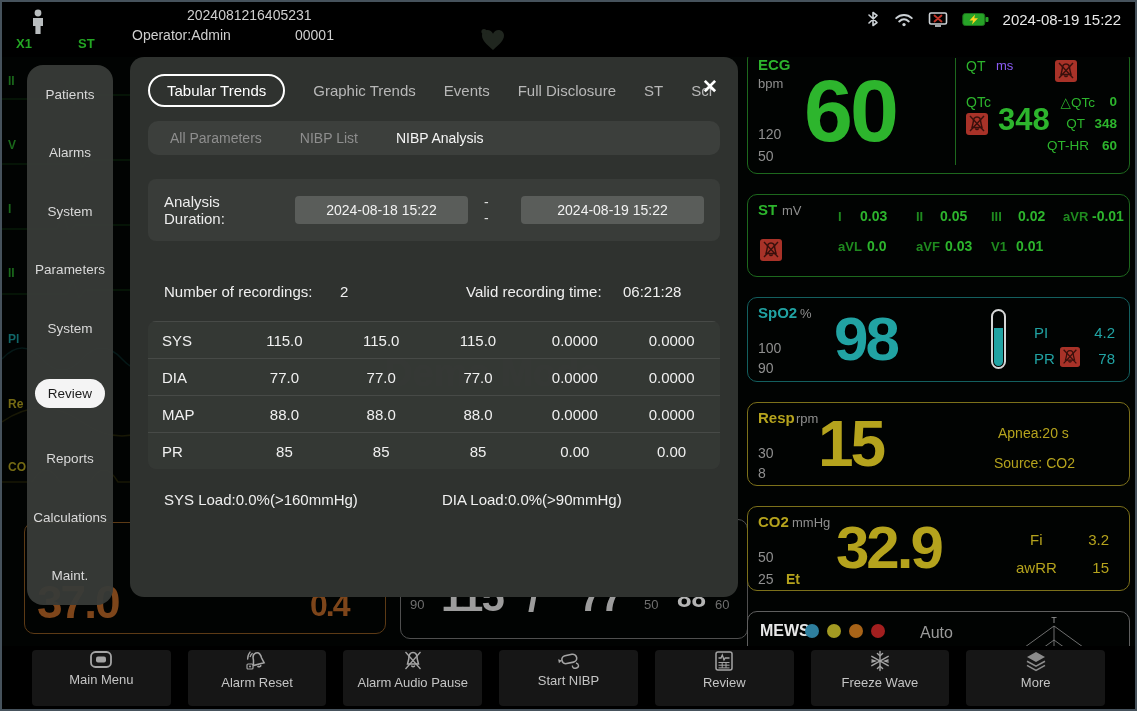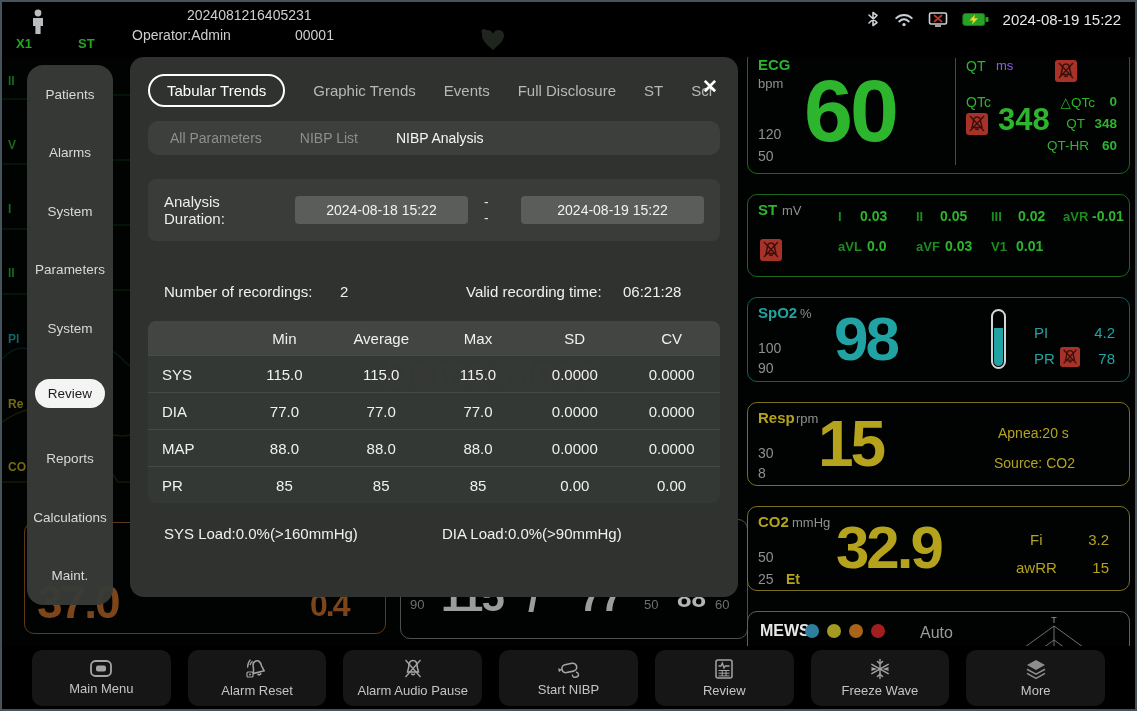--- a/index.html
+++ b/index.html
@@ -98,22 +98,22 @@
                border:2px solid #d6d6d6; border-radius:8px; }
   .spo2-fill { position:absolute; left:1px; right:1px; bottom:1px; height:68%;
                background:#21a3a3; border-radius:0 0 6px 6px; }
   .mews-dot { position:absolute; top:12px; width:14px; height:14px; border-radius:50%; }
   .mews-th { position:absolute; top:36px; font-size:12px; color:#9a9a9a; }
   .mews-score { position:absolute; left:148px; top:40px; font-size:46px; font-weight:bold; color:#3f8fc4; }
 
   
   .toolbar { position:absolute; left:0; bottom:0; width:100%; height:63px; background:#000; z-index:5;
              display:flex; align-items:center; gap:17px; padding:0 30px; }
-  .tool-btn { flex:1; height:56px; background:#161616; border-radius:10px; display:flex;
-              flex-direction:column; align-items:center; justify-content:center; gap:3px; cursor:pointer; }
+  .tool-btn { flex:1; height:56px; background:#161616; border-radius:4px; display:flex;
+              flex-direction:column; align-items:center; gap:3px; cursor:pointer; }
   .tool-btn .tlabel { color:#c4c4c4; font-size:13px; }
   svg { display:block; }
 </style>
 </head>
 <body>
 
 <div class="screen">
 
   <svg class="bg-waves" width="745" height="590" viewBox="0 0 745 590">
     <g fill="none" stroke-width="1.5" opacity="0.22">
@@ -237,28 +237,20 @@
     </div>
 
     <div class="rec-row">
       <span style="left:16px;">Number of recordings:</span>
       <span style="left:192px;">2</span>
       <span style="left:318px;">Valid recording time:</span>
       <span style="left:475px;">06:21:28</span>
     </div>
 
     <div class="stat-table">
-      <div class="t-head" style="border-top:none;">
-        <div></div>
-        <div>Min</div>
-        <div>Average</div>
-        <div>Max</div>
-        <div>SD</div>
-        <div>CV</div>
-      </div>
       <div class="t-row">
         <div class="rl">SYS</div>
         <div>115.0</div>
           <div>115.0</div>
         <div>115.0</div>
           <div>0.0000</div>
         <div>0.0000</div>
       </div>
       <div class="t-row">
         <div class="rl">DIA</div>

